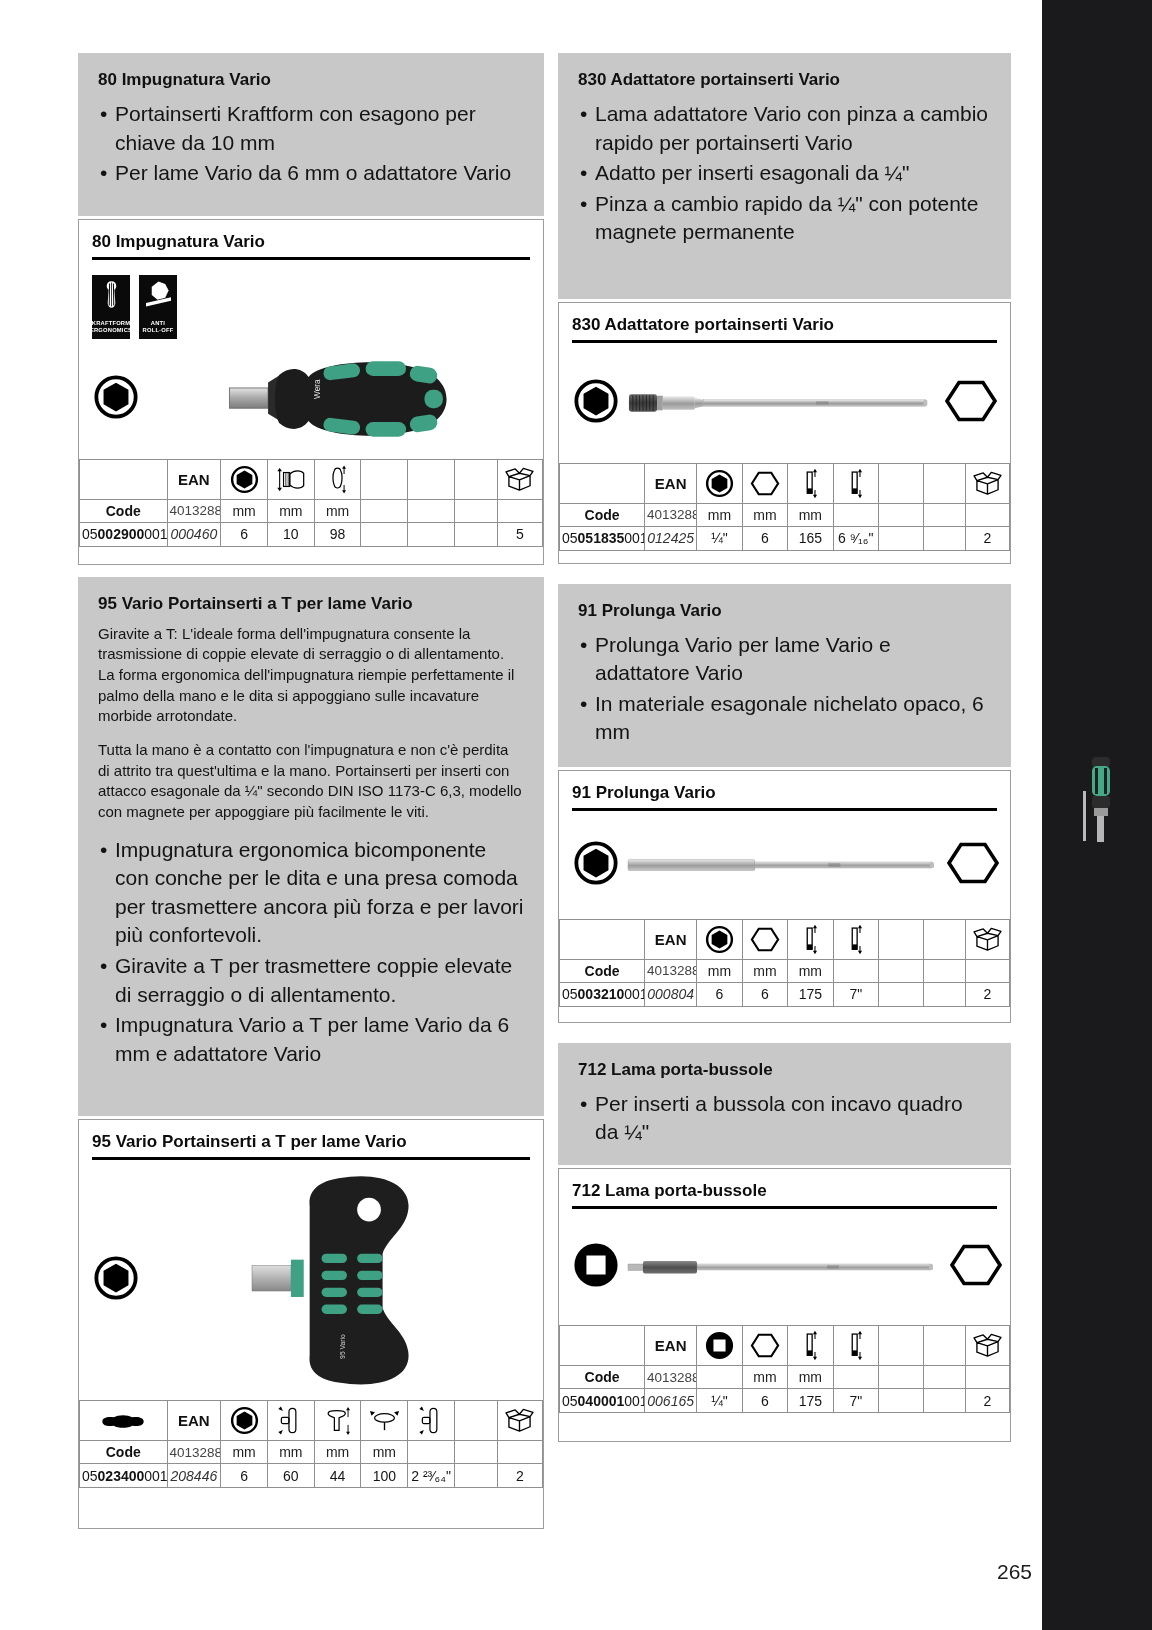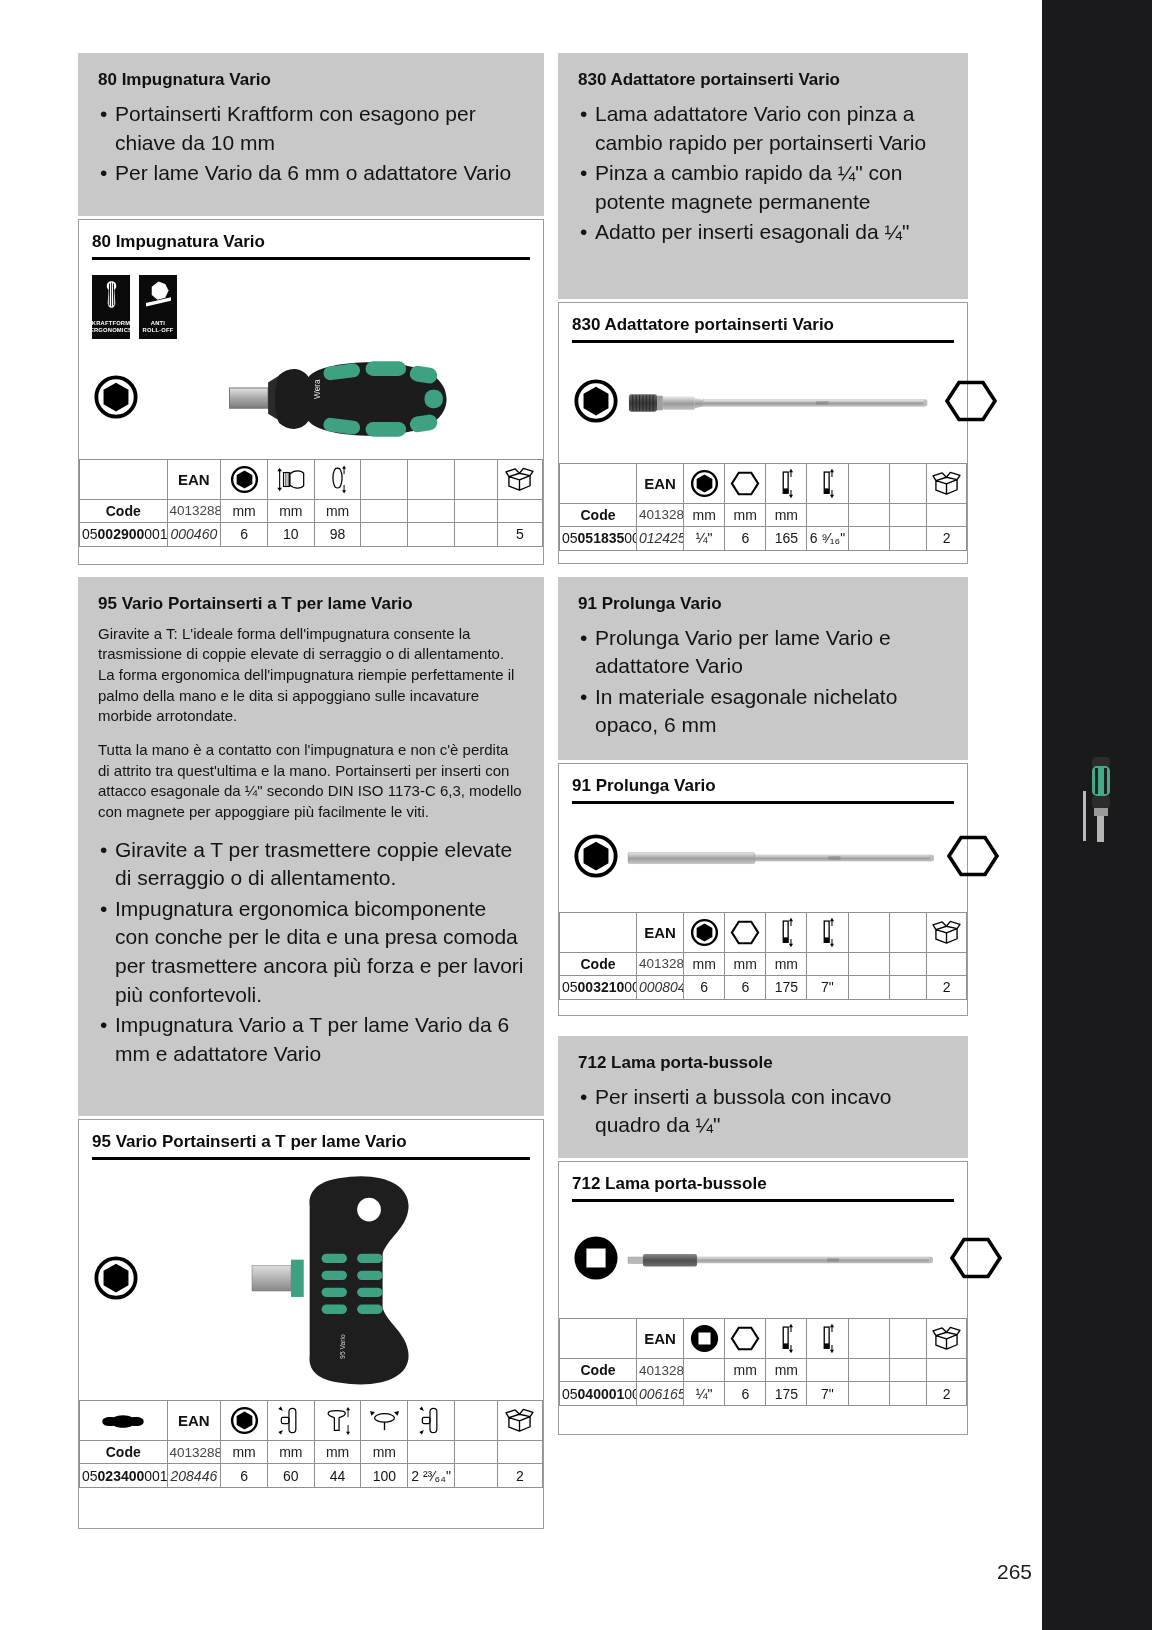--- a/index.html
+++ b/index.html
@@ -5,21 +5,21 @@
   html,body{margin:0;padding:0;}
   body{
     width:1152px;height:1630px;position:relative;background:#fff;
     font-family:"Liberation Sans","DejaVu Sans",sans-serif;color:#141414;
     overflow:hidden;
   }
   #sidebar{position:absolute;right:0;top:0;width:110px;height:1630px;background:#1a1a1c;}
   #sidebar-tool{position:absolute;left:38px;top:755px;}
   #pageno{position:absolute;right:120px;top:1560px;font-size:21px;color:#1c1c1c;}
   #col-left{position:absolute;left:78px;top:53px;width:466px;}
-  #col-right{position:absolute;left:558px;top:53px;width:410px;}
+  #col-right{position:absolute;left:558px;top:53px;width:453px;}
 
   .intro{background:#c8c8c8;padding:17px 20px 24px;}
   .intro h2{font-size:17px;margin:0 0 10px;font-weight:bold;color:#111;}
   .para{font-size:15px;line-height:1.38;margin:8px 0 13px;}
   .para:last-child{margin-bottom:0;}
   .bul{margin:0;padding:0;list-style:none;font-size:21px;line-height:1.36;}
   .bul li{padding-left:17px;position:relative;margin:2px 0;}
   .bul li::before{content:"\2022";position:absolute;left:2px;}
   .intro-80{padding-bottom:26px;}
   .intro-95{padding-bottom:46px;}
@@ -52,21 +52,21 @@
   .spec tr.data td{height:21px;}
   .spec td.ean-v{font-style:italic;color:#333;}
   .foot{height:16px;}
   .b80 .foot{height:17px;}
   .b95 .foot{height:40px;}
   .b830 .foot{height:12px;}
   .b91 .foot{height:15px;}
   .b712 .foot{height:28px;}
   .block{margin-bottom:12px;}
   .b95{margin-top:8px;}
-  .b91{margin-top:13px;}
+  .b91{margin-top:20px;}
   .b712{margin-top:20px;}
 </style>
 </head>
 <body>
 
 <div id="page">
   <div id="col-left">
       <section class="block b80">
         <div class="intro intro-80">
           <h2>80 Impugnatura Vario</h2>
@@ -192,22 +192,22 @@
           </table>
           <div class="foot"></div>
         </div>
       </section>
       <section class="block b95">
         <div class="intro intro-95">
           <h2>95 Vario Portainserti a T per lame Vario</h2>
           <p class="para">Giravite a T: L'ideale forma dell'impugnatura consente la trasmissione di coppie elevate di serraggio o di allentamento. La forma ergonomica dell'impugnatura riempie perfettamente il palmo della mano e le dita si appoggiano sulle incavature morbide arrotondate.</p>
           <p class="para">Tutta la mano è a contatto con l'impugnatura e non c'è perdita di attrito tra quest'ultima e la mano. Portainserti per inserti con attacco esagonale da ¼" secondo DIN ISO 1173-C 6,3, modello con magnete per appoggiare più facilmente le viti.</p>
           <ul class="bul">
+            <li>Impugnatura ergonomica bicomponente con conche per le dita e una presa comoda per trasmettere ancora più forza e per lavori più confortevoli.</li>
             <li>Giravite a T per trasmettere coppie elevate di serraggio o di allentamento.</li>
-            <li>Impugnatura ergonomica bicomponente con conche per le dita e una presa comoda per trasmettere ancora più forza e per lavori più confortevoli.</li>
             <li>Impugnatura Vario a T per lame Vario da 6 mm e adattatore Vario</li>
           </ul>
         </div>
         <div class="pbox">
           <div class="phead">95 Vario Portainserti a T per lame Vario</div>
           <div class="prod">
             <span class="drive-big"><svg width="46" height="46" viewBox="0 0 48 48">
                 <circle cx="24" cy="24" r="20.5" fill="#fff" stroke="#000" stroke-width="4"></circle>
                 <polygon points="24,9 37,16.5 37,31.5 24,39 11,31.5 11,16.5" fill="#000"></polygon>
               </svg></span>
@@ -314,22 +314,22 @@
           <div class="foot"></div>
         </div>
       </section>
     </div>
   <div id="col-right">
       <section class="block b830">
         <div class="intro intro-830">
           <h2>830 Adattatore portainserti Vario</h2>
           <ul class="bul">
             <li>Lama adattatore Vario con pinza a cambio rapido per portainserti Vario</li>
+            <li>Adatto per inserti esagonali da ¼"</li>
             <li>Pinza a cambio rapido da ¼" con potente magnete permanente</li>
-            <li>Adatto per inserti esagonali da ¼"</li>
           </ul>
         </div>
         <div class="pbox">
           <div class="phead">830 Adattatore portainserti Vario</div>
           <div class="prod">
             <span class="drive-big"><svg width="46" height="46" viewBox="0 0 48 48">
                 <circle cx="24" cy="24" r="20.5" fill="#fff" stroke="#000" stroke-width="4"></circle>
                 <polygon points="24,9 37,16.5 37,31.5 24,39 11,31.5 11,16.5" fill="#000"></polygon>
               </svg></span>
             <div class="pimg">

